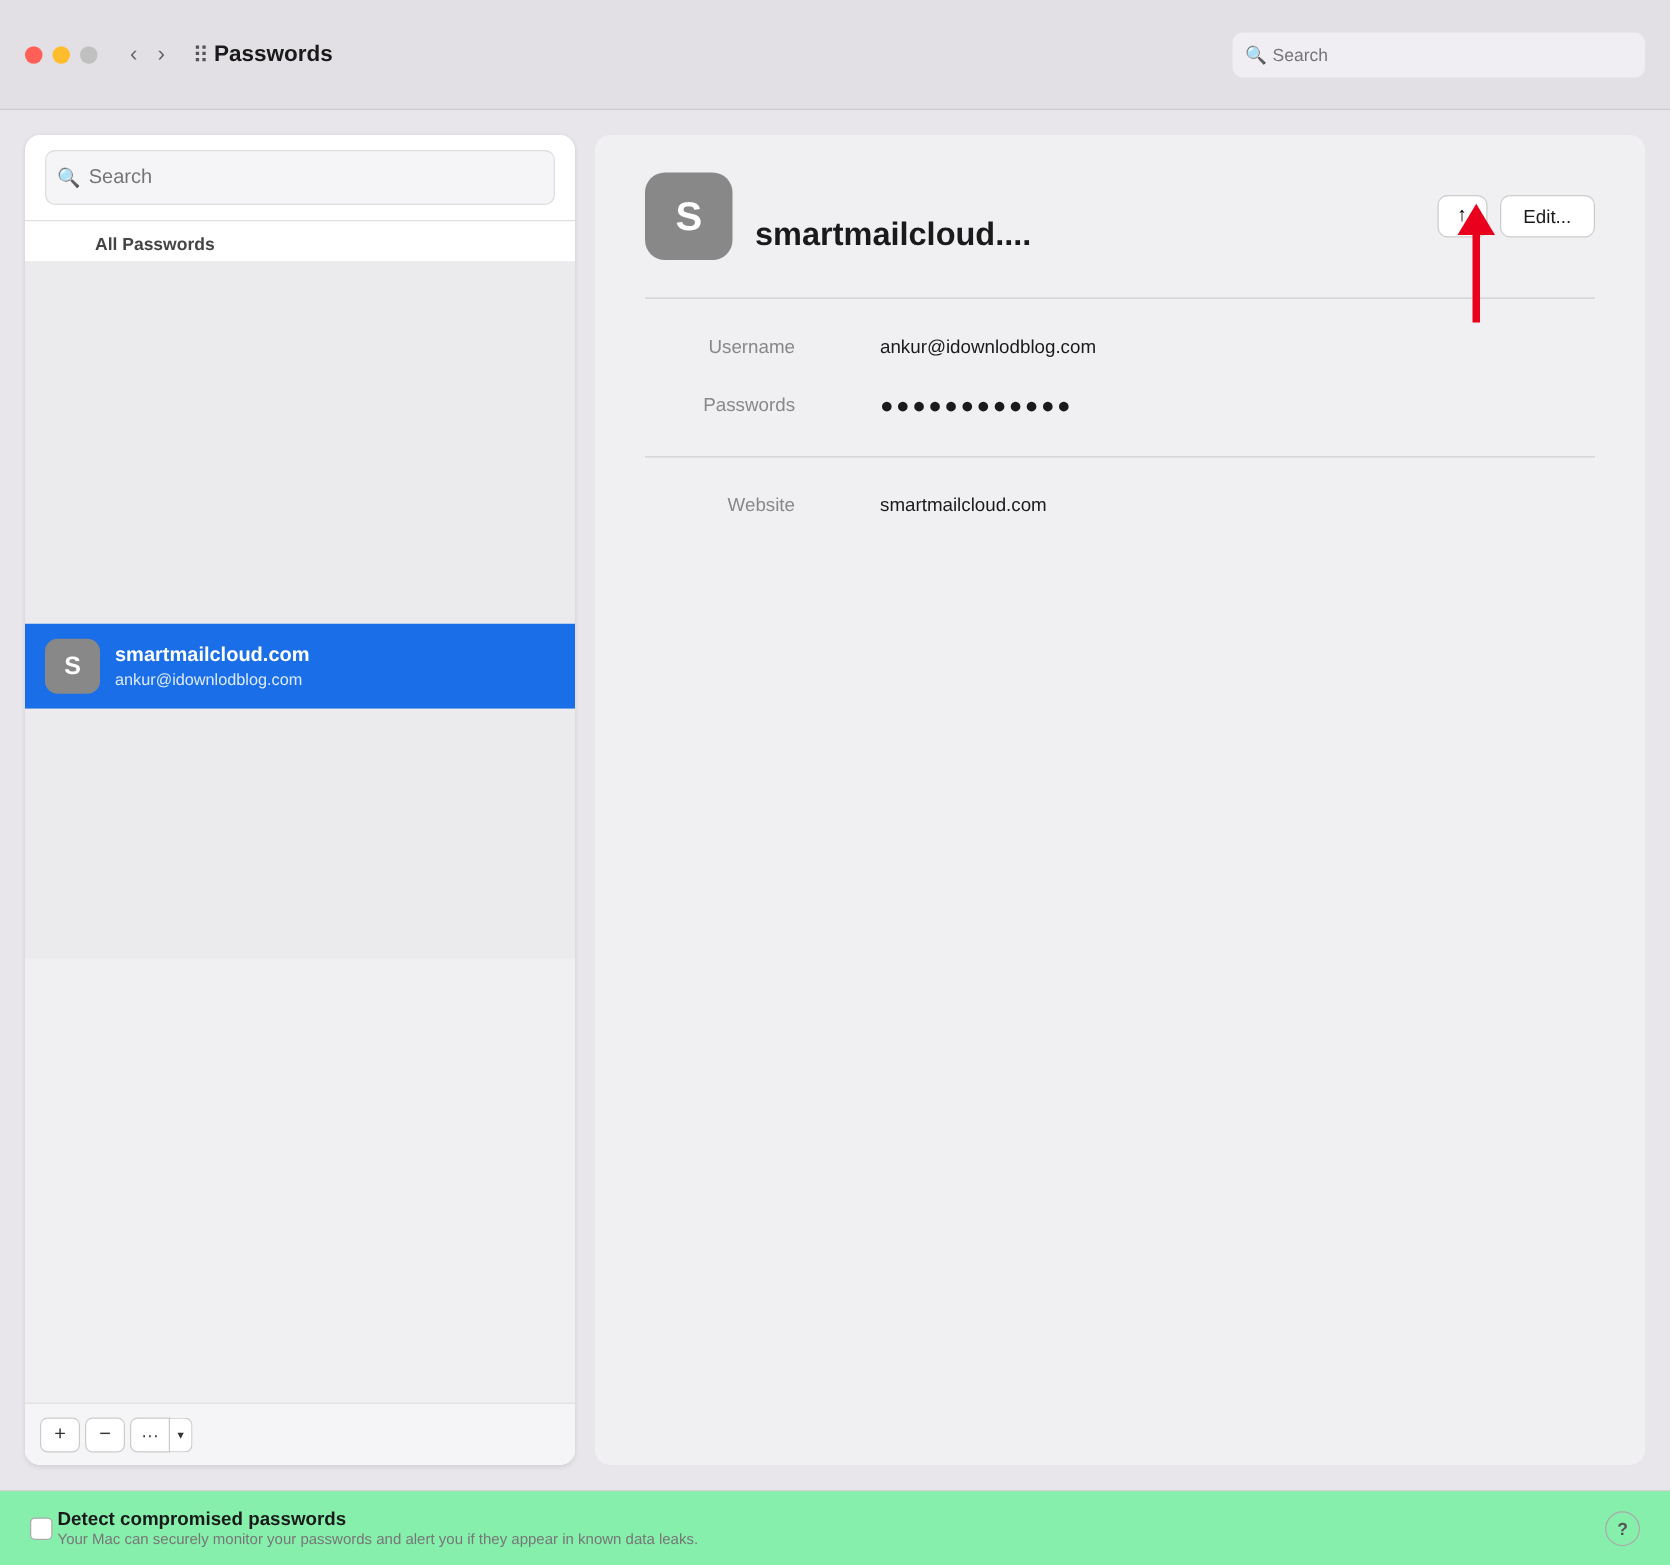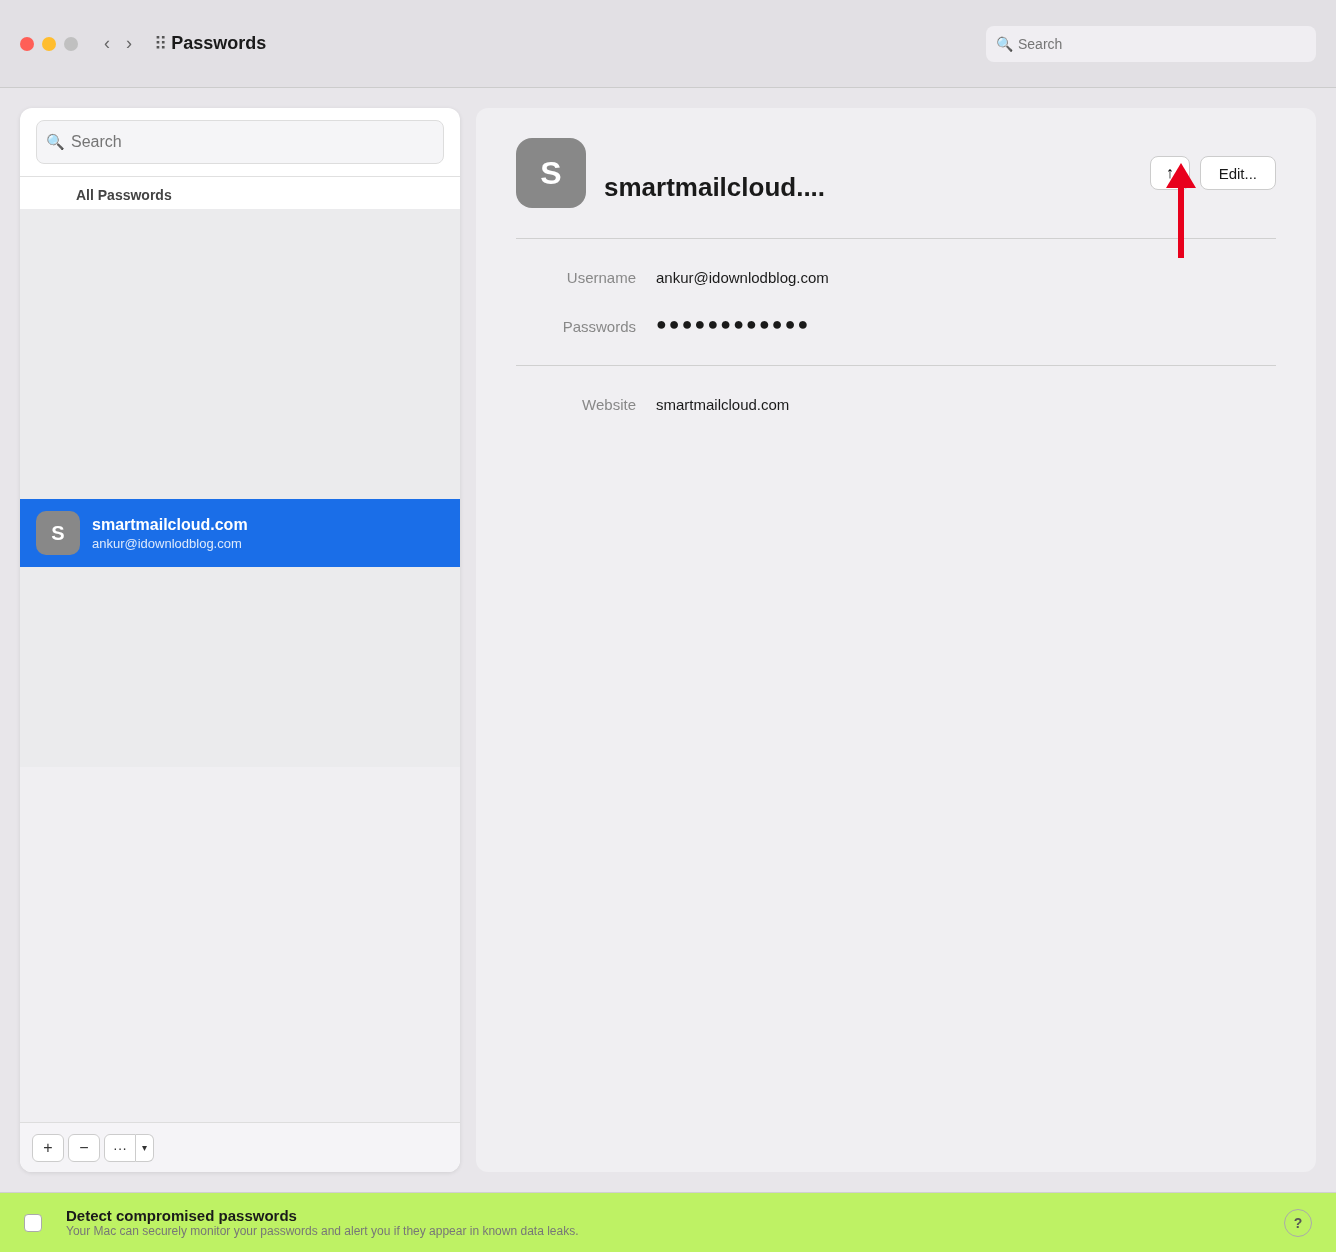--- a/index.html
+++ b/index.html
@@ -350,22 +350,23 @@
     }
 
     .divider {
       border: none;
       border-top: 1px solid #d0d0d0;
       margin: 16px 0;
     }
 
     .detail-field {
       display: flex;
-      align-items: flex-end;
+      align-items: center;
       padding: 14px 0;
+      gap: 48px;
     }
 
     .field-label {
       width: 120px;
       text-align: right;
       font-size: 15px;
       color: #888;
       margin-right: 20px;
       flex-shrink: 0;
     }
@@ -377,25 +378,25 @@
 
     .password-dots {
       font-size: 18px;
       letter-spacing: 2px;
       color: #1a1a1a;
     }
 
     
     .bottom-bar {
       height: 60px;
-      background: #bef264;
+      background: #86efac;
       display: flex;
       align-items: center;
       padding: 0 24px;
-      gap: 24px;
+      gap: 4px;
       border-top: 1px solid #d0d0d0;
     }
 
     .detect-checkbox {
       width: 18px;
       height: 18px;
       border: 1.5px solid #aaa;
       border-radius: 4px;
       background: #fff;
       cursor: pointer;

